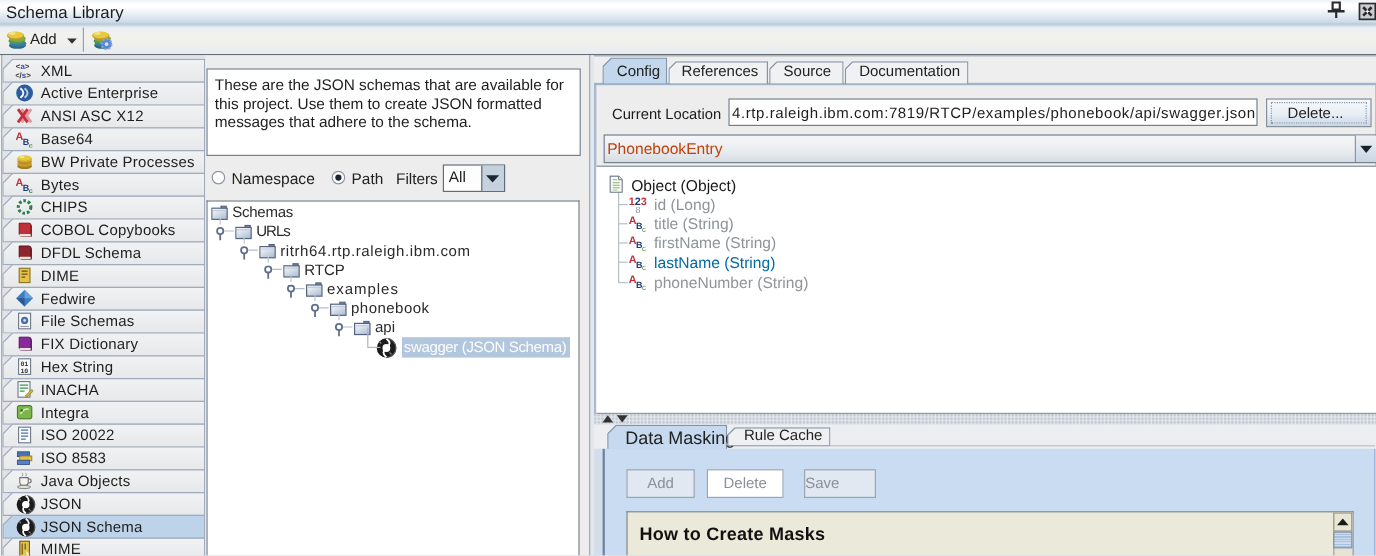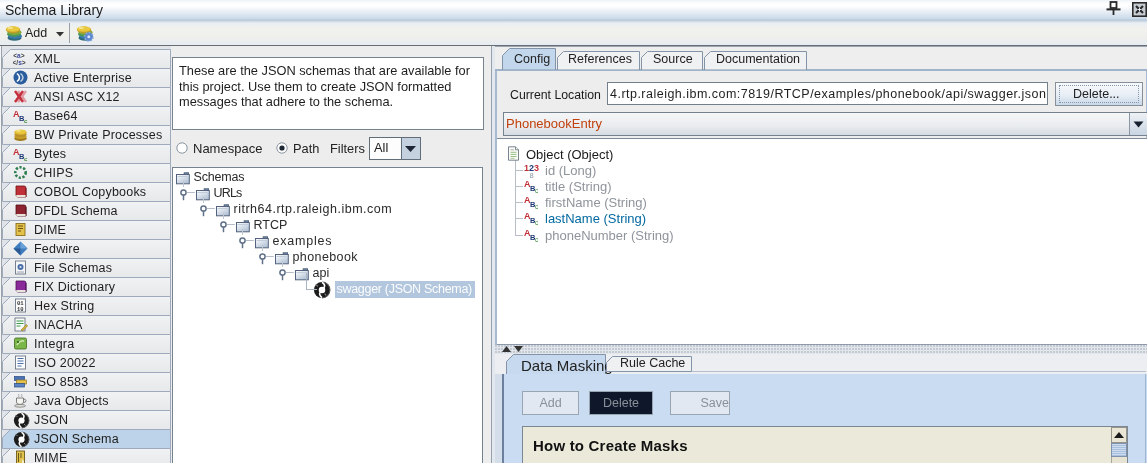--- a/index.html
+++ b/index.html
@@ -647,22 +647,22 @@
   </svg>
 <div class="abs" style="left:620px;top:356px;font-size:12.5px;color:#222">Rule Cache</div>
 <div class="abs" style="left:692px;top:371px;width:454px;height:1px;background:#b6c0cc"></div>
 
 <div class="abs" style="left:495px;top:374px;width:652px;height:89px;background:#c9dcf2"></div>
 <div class="abs" style="left:1145px;top:374px;width:1px;height:89px;background:#9eb4d0"></div>
 <div class="abs" style="left:502px;top:374px;width:2px;height:89px;background:#6c7f9c"></div>
 <div class="abs" style="left:495px;top:374px;width:7px;height:89px;background:#d4deeb"></div>
 
 <div class="abs" style="left:522px;top:391px;width:57px;height:24px;background:#e2e8f1;border:1px solid #9aa5b2;font-size:12.5px;color:#8a9099;text-align:center;line-height:22px">Add</div>
-<div class="abs" style="left:589px;top:391px;width:64px;height:24px;background:#0f172a;border:1px solid #9aa5b2;font-size:12.5px;color:#8a9099;text-align:center;line-height:22px">Delete</div>
-<div class="abs" style="left:670px;top:391px;width:60px;height:24px;background:#e2e8f1;border:1px solid #9aa5b2;font-size:12.5px;color:#8a9099;text-align:right;line-height:22px">Save</div>
+<div class="abs" style="left:589px;top:391px;width:64px;height:24px;background:#ffffff;border:1px solid #9aa5b2;font-size:12.5px;color:#8a9099;text-align:center;line-height:22px">Delete</div>
+<div class="abs" style="left:670px;top:391px;width:60px;height:24px;background:#e2e8f1;border:1px solid #9aa5b2;font-size:12.5px;color:#8a9099;text-align:left;line-height:22px">Save</div>
 
 <div class="abs" style="left:522px;top:426px;width:606px;height:37px;background:#ebe9d9;border:1px solid #7c8794;border-bottom:none"></div>
 <div class="abs" style="left:533px;top:437px;font-size:15px;font-weight:bold;letter-spacing:0.2px;color:#111">How to Create Masks</div>
 
 <div class="abs" style="left:1111px;top:427px;width:16px;height:36px;background:#e6e3d2;border-left:1px solid #a8a696"></div>
 <div class="abs" style="left:1111px;top:427px;width:16px;height:16px;background:#e9e6d5;border:1px solid #96948a"></div>
 <svg class="abs" style="left:1114px;top:432px" width="10" height="6" viewBox="0 0 10 6">
     <path d="M5 0 L10 6 H0 Z" fill="#1a1a1a"></path>
   </svg>
 <div class="abs" style="left:1111px;top:443px;width:16px;height:14px;background:repeating-linear-gradient(180deg,#cddcf0 0 1px,#a8c0dc 1px 2px);border:1px solid #7e91ad"></div>

